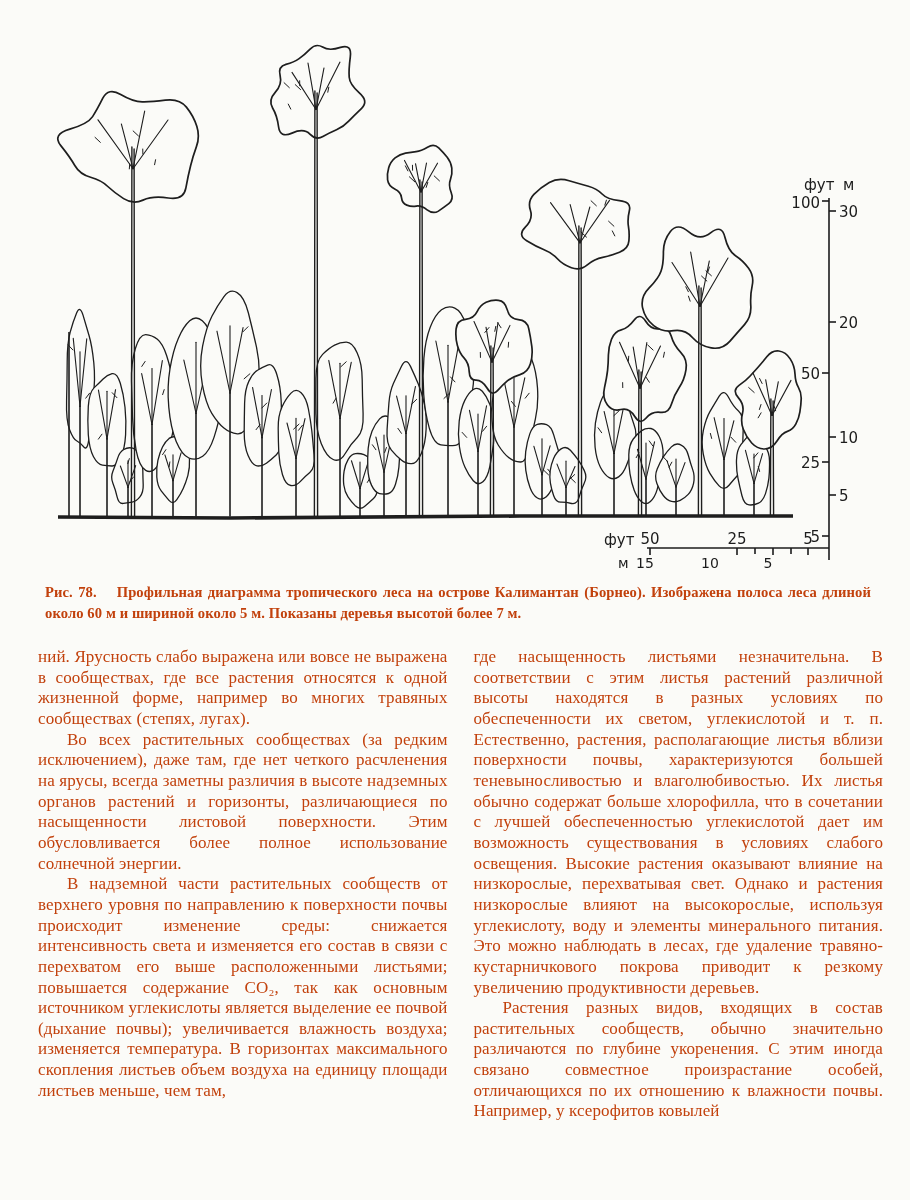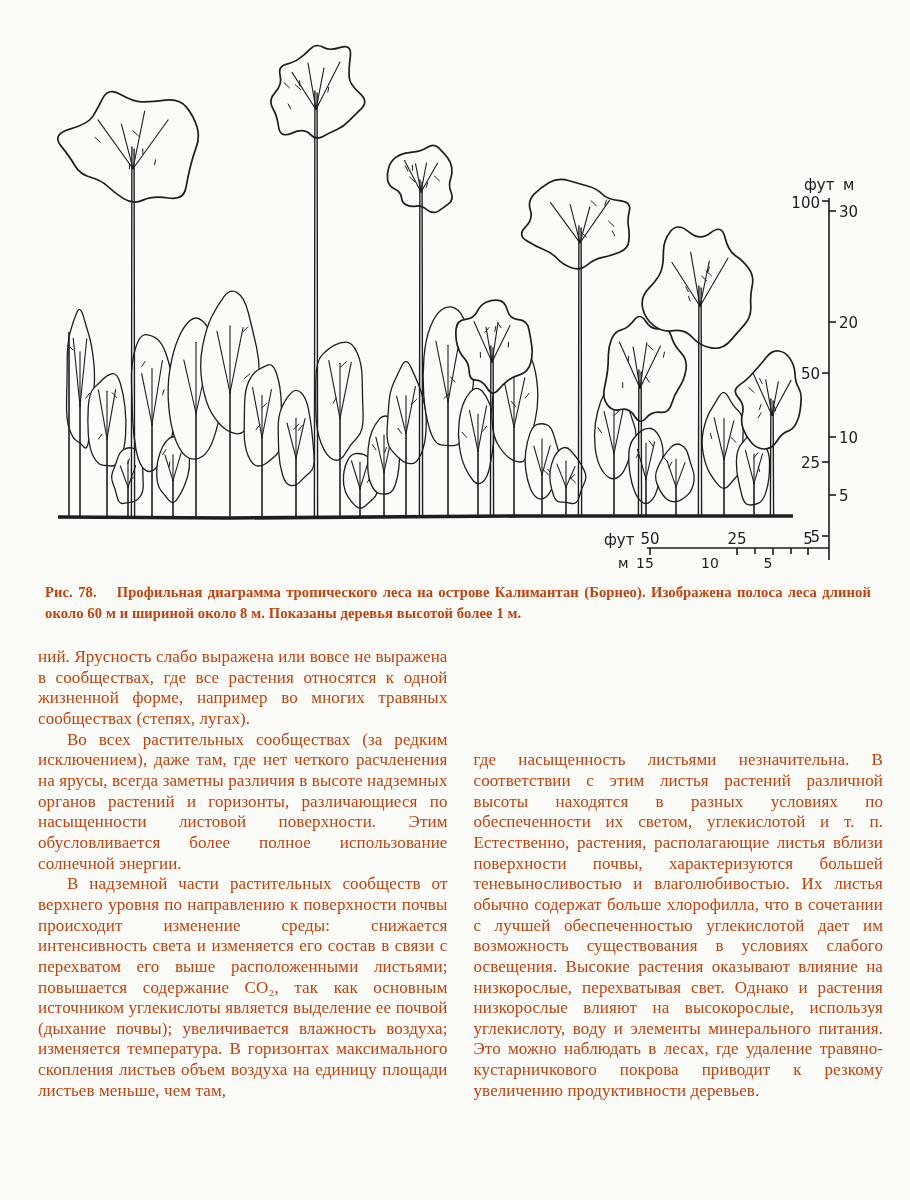--- a/index.html
+++ b/index.html
@@ -13,21 +13,21 @@
   .axis-label{font-family:"DejaVu Sans", sans-serif;font-size:15px;fill:#1c1c1c;}
   .axis-label.small{font-size:14px;}
   .caption{
     position:absolute;top:582px;left:45px;width:826px;
     font-size:14.6px;line-height:20.5px;text-align:justify;
     font-weight:600;letter-spacing:.1px;
   }
   .caption .cap-label{padding-right:20px;}
   .columns{
     position:absolute;top:647px;left:38px;width:845px;
-    display:flex;gap:26px;align-items:flex-end;
+    display:flex;gap:26px;
   }
   .col{
     width:415px;text-align:justify;
     font-size:17px;line-height:20.65px;font-weight:500;
     letter-spacing:.1px;
   }
   .col p{margin:0;}
   .col p.indent{text-indent:1.7em;}
   .pageno{
     position:absolute;top:1130px;left:0;width:910px;text-align:center;
@@ -409,27 +409,28 @@
         <text class="axis-label" x="808" y="544" text-anchor="middle">5</text>
         <text class="axis-label small" x="618" y="568">м</text>
         <text class="axis-label small" x="645" y="568" text-anchor="middle">15</text>
         <text class="axis-label small" x="710" y="568" text-anchor="middle">10</text>
         <text class="axis-label small" x="768" y="568" text-anchor="middle">5</text>
       </g>
     </svg>
   </div>
 
   <div class="caption">
-    <span class="cap-label">Рис. 78.</span><span>Профильная диаграмма тропического леса на острове Калимантан (Борнео). Изображена полоса леса длиной около 60 м и шириной около 8 м. Показаны деревья высотой более 1 м.</span>
+    <span class="cap-label">Рис. 78.</span><span>Профильная диаграмма тропического леса на острове Калимантан (Борнео). Изображена полоса леса длиной около 60 м и шириной около 5 м. Показаны деревья высотой более 7 м.</span>
   </div>
 
   <div class="columns">
     <div class="col">
       <p>ний. Ярусность слабо выражена или вовсе не выражена в сообществах, где все растения относятся к одной жизненной форме, например во многих травяных сообществах (степях, лугах).</p>
       <p class="indent">Во всех растительных сообществах (за редким исключением), даже там, где нет четкого расчленения на ярусы, всегда заметны различия в высоте надземных органов растений и горизонты, различающиеся по насыщенности листовой поверхности. Этим обусловливается более полное использование солнечной энергии.</p>
       <p class="indent">В надземной части растительных сообществ от верхнего уровня по направлению к поверхности почвы происходит изменение среды: снижается интенсивность света и изменяется его состав в связи с перехватом его выше расположенными листьями; повышается содержание CO₂, так как основным источником углекислоты является выделение ее почвой (дыхание почвы); увеличивается влажность воздуха; изменяется температура. В горизонтах максимального скопления листьев объем воздуха на единицу площади листьев меньше, чем там,</p>
     </div>
     <div class="col">
       <p>где насыщенность листьями незначительна. В соответствии с этим листья растений различной высоты находятся в разных условиях по обеспеченности их светом, углекислотой и т. п. Естественно, растения, располагающие листья вблизи поверхности почвы, характеризуются большей теневыносливостью и влаголюбивостью. Их листья обычно содержат больше хлорофилла, что в сочетании с лучшей обеспеченностью углекислотой дает им возможность существования в условиях слабого освещения. Высокие растения оказывают влияние на низкорослые, перехватывая свет. Однако и растения низкорослые влияют на высокорослые, используя углекислоту, воду и элементы минерального питания. Это можно наблюдать в лесах, где удаление травяно-кустарничкового покрова приводит к резкому увеличению продуктивности деревьев.</p>
+      <p class="indent">Растения разных видов, входящих в состав растительных сообществ, обычно значительно различаются по глубине укоренения. С этим иногда связано совместное произрастание особей, отличающихся по их отношению к влажности почвы. Например, у ксерофитов ковылей</p>
     </div>
   </div>
 
 </div>
 
 </body></html>

